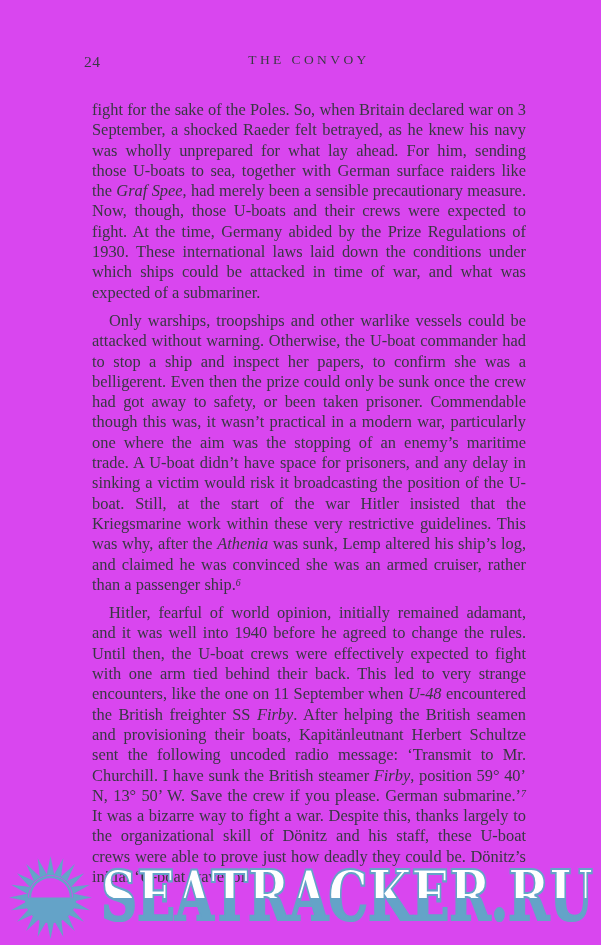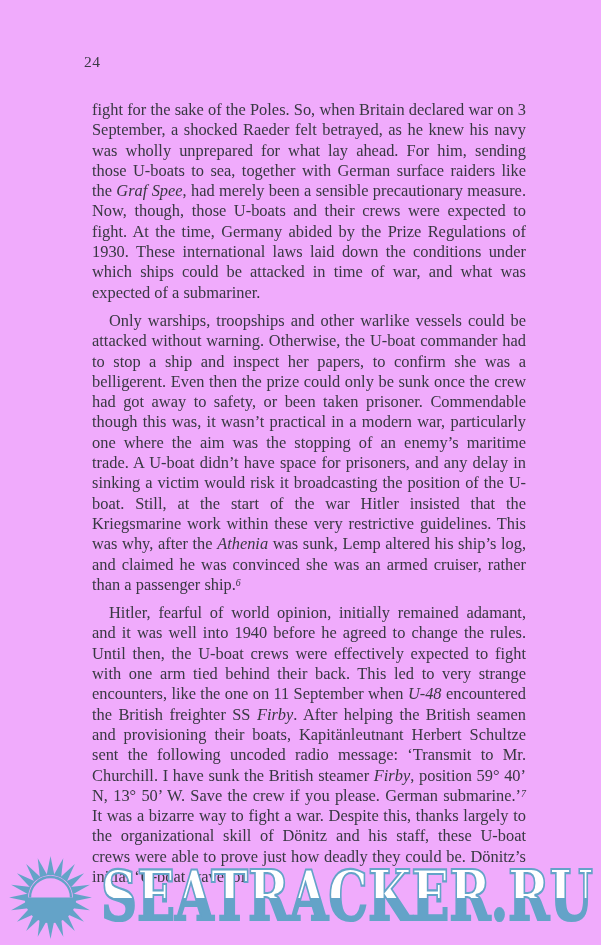--- a/index.html
+++ b/index.html
@@ -3,21 +3,21 @@
 <meta charset="utf-8">
 <style>
   html,body{margin:0;padding:0;}
   body{
     width:601px;height:945px;
     background:#ffffff;
     position:relative;
     font-family:"Liberation Serif", serif;
     overflow:hidden;
   }
-  .page{position:absolute;inset:0;background:#f0abfc;}
+  .page{position:absolute;inset:0;background:#d946ef;}
 
   
   .header{
     position:absolute;top:52px;left:84px;width:450px;height:20px;
   }
   .page-num{
     position:absolute;left:0;top:1px;
     font-size:15.5px;color:#3a3a44;letter-spacing:0.5px;
   }
   .running-title{
@@ -47,20 +47,21 @@
   .sun-wrap{width:89px;height:89px;flex:0 0 auto;}
   .wm-text-wrap{flex:1 1 auto;height:86px;margin-left:3px;}
 </style>
 </head>
 <body>
 
 <div class="page">
 
   <div class="header">
     <span class="page-num">24</span>
+    <span class="running-title">THE CONVOY</span>
   </div>
 
   <div class="page-body">
     <p><span>fight for the sake of the Poles. So, when Britain declared war on 3 September, a shocked Raeder felt betrayed, as he knew his navy was wholly unprepared for what lay ahead. For him, sending those U-boats to sea, together with German surface raiders like the </span><span class="run-italic">Graf Spee</span><span>, had merely been a sensible precautionary measure. Now, though, those U-boats and their crews were expected to fight. At the time, Germany abided by the Prize Regulations of 1930. These international laws laid down the conditions under which ships could be attacked in time of war, and what was expected of a submariner.</span></p>
     <p class="indent"><span>Only warships, troopships and other warlike vessels could be attacked without warning. Otherwise, the U-boat commander had to stop a ship and inspect her papers, to confirm she was a belligerent. Even then the prize could only be sunk once the crew had got away to safety, or been taken prisoner. Commendable though this was, it wasn’t practical in a modern war, particularly one where the aim was the stopping of an enemy’s maritime trade. A U-boat didn’t have space for prisoners, and any delay in sinking a victim would risk it broadcasting the position of the U-boat. Still, at the start of the war Hitler insisted that the Kriegsmarine work within these very restrictive guidelines. This was why, after the </span><span class="run-italic">Athenia</span><span> was sunk, Lemp altered his ship’s log, and claimed he was convinced she was an armed cruiser, rather than a passenger ship.</span><span class="run-sup">6</span></p>
     <p class="indent"><span>Hitler, fearful of world opinion, initially remained adamant, and it was well into 1940 before he agreed to change the rules. Until then, the U-boat crews were effectively expected to fight with one arm tied behind their back. This led to very strange encounters, like the one on 11 September when </span><span class="run-italic">U-48</span><span> encountered the British freighter SS </span><span class="run-italic">Firby</span><span>. After helping the British seamen and provisioning their boats, Kapitänleutnant Herbert Schultze sent the following uncoded radio message: ‘Transmit to Mr. Churchill. I have sunk the British steamer </span><span class="run-italic">Firby</span><span>, position 59° 40’ N, 13° 50’ W. Save the crew if you please. German submarine.’</span><span class="run-sup">7</span><span> It was a bizarre way to fight a war. Despite this, thanks largely to the organizational skill of Dönitz and his staff, these U-boat crews were able to prove just how deadly they could be. Dönitz’s initial ‘U-boat wave’ of</span></p>
   </div>
 
   <div class="watermark">
     <svg class="sun-wrap" viewBox="-50 -50 100 100" xmlns="http://www.w3.org/2000/svg">

